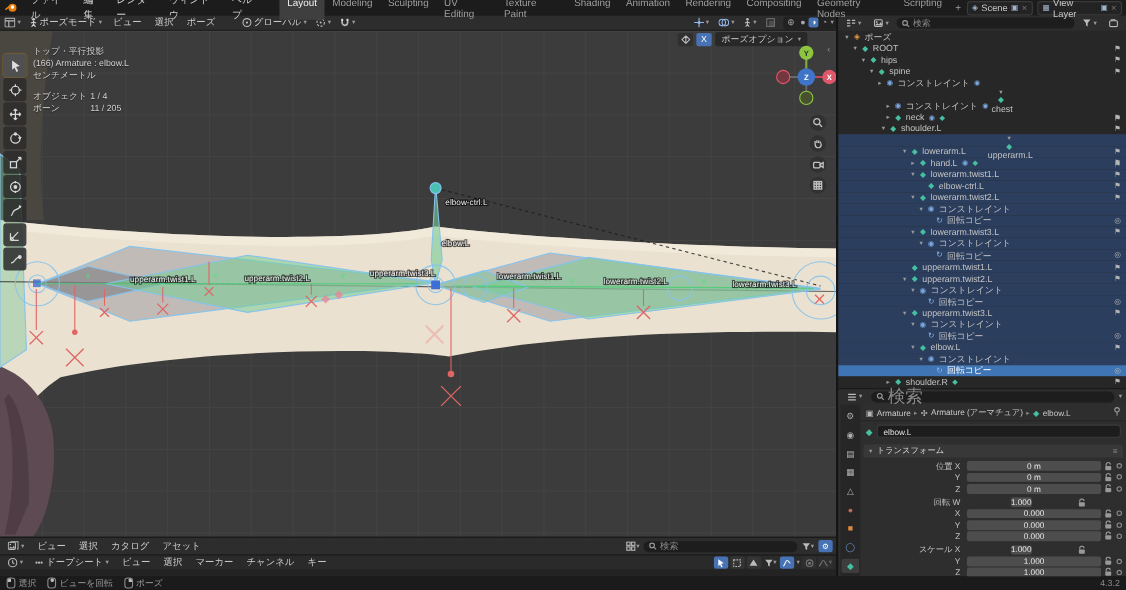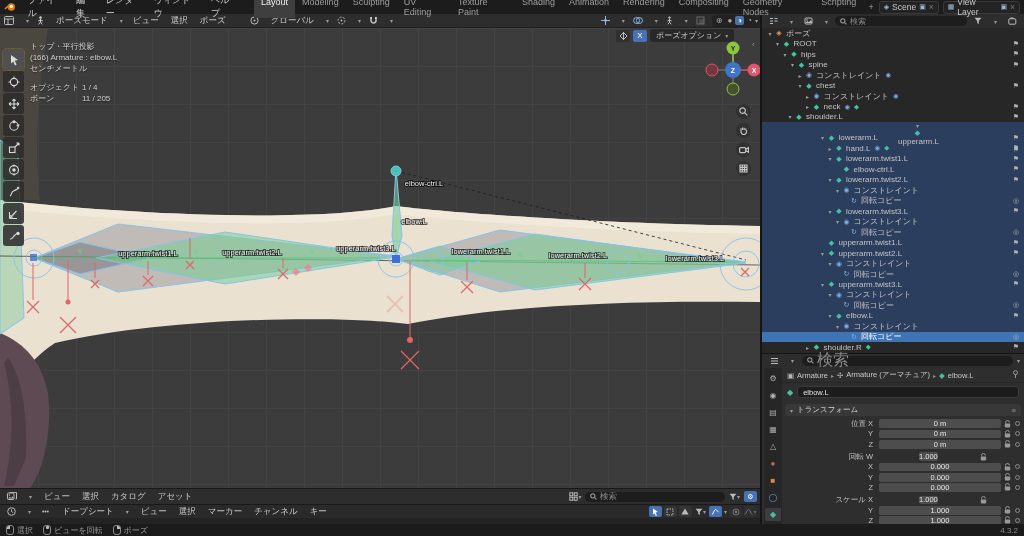--- a/index.html
+++ b/index.html
@@ -15,21 +15,21 @@
   .ws-tabs{display:flex;margin-left:10px;font-size:9px;}
   .ws-tabs span{padding:1px 7px;color:#9f9f9f;border-radius:3px 3px 0 0;}
   .ws-tabs span.active{background:#3f3f3f;color:#efefef;}
   .ws-add{color:#9f9f9f;padding:0 5px;}
   .top-right{margin-left:auto;display:flex;align-items:center;gap:4px;padding-right:4px;font-size:8.5px;}
   .idsel{display:flex;align-items:center;gap:3px;background:#232323;border:1px solid #3a3a3a;border-radius:3px;padding:0 4px;height:11px;}
   .idsel .gl{font-size:7px;color:#9fb6cf;}
   .idsel .x{color:#777;}
   
   .vp-header{left:0;top:14px;width:760px;height:14px;font-size:8.5px;z-index:20;border-bottom:1px solid #1f1f1f;box-sizing:border-box;}
-  .hbtn{display:flex;align-items:center;gap:12px;padding:0 4px;color:#cfcfcf;height:12px;border-radius:2px;}
+  .hbtn{display:flex;align-items:center;gap:2px;padding:0 4px;color:#cfcfcf;height:12px;border-radius:2px;}
   .hbtn.blue{color:#8fb6e8;}
   .caret{font-size:6px;color:#999;}
   .vp-menus{display:flex;}
   .vp-menus span{padding:0 6px;color:#d0d0d0;}
   .hgap{width:14px;}
   .shade-group{display:flex;align-items:center;gap:1px;background:#222;border-radius:3px;padding:0 2px;height:12px;margin-left:3px;}
   .shade-group .sph{font-size:8px;color:#a8a8a8;padding:0 2px;border-radius:2px;}
   .shade-group .sph.active{background:#4772b3;color:#fff;}
   
   .canvas{position:absolute;left:0;top:28px;width:760px;height:460px;background:#3c3c3c;overflow:hidden;
@@ -508,41 +508,41 @@
           <span class="ic" style="color: rgb(69, 192, 160);">◆</span>
           <span class="lbl">spine</span>
           <span class="right">⚑</span>
         </div>
         <div class="ol-row" style="padding-left: 34px;">
           <span class="tw">▸</span>
           <span class="ic" style="color: rgb(122, 168, 224);">◉</span>
           <span class="lbl">コンストレイント</span>
           <span class="ex" style="color: rgb(122, 168, 224);">◉</span>
         </div>
-        <div class="ol-row" style="padding-left: 34px;">
+        <div class="ol-row" style="padding-left: 34px; flex-direction: column;">
           <span class="tw">▾</span>
           <span class="ic" style="color: rgb(69, 192, 160);">◆</span>
           <span class="lbl">chest</span>
           <span class="right">⚑</span>
         </div>
         <div class="ol-row" style="padding-left: 41.5px;">
           <span class="tw">▸</span>
           <span class="ic" style="color: rgb(122, 168, 224);">◉</span>
           <span class="lbl">コンストレイント</span>
           <span class="ex" style="color: rgb(122, 168, 224);">◉</span>
         </div>
         <div class="ol-row" style="padding-left: 41.5px;">
           <span class="tw">▸</span>
           <span class="ic" style="color: rgb(69, 192, 160);">◆</span>
           <span class="lbl">neck</span>
           <span class="ex" style="color: rgb(122, 168, 224);">◉</span>
           <span class="ex" style="color: rgb(69, 192, 160);">◆</span>
           <span class="right">⚑</span>
         </div>
-        <div class="ol-row" style="padding-left: 24px;">
+        <div class="ol-row" style="padding-left: 37px;">
           <span class="tw">▾</span>
           <span class="ic" style="color: rgb(69, 192, 160);">◆</span>
           <span class="lbl">shoulder.L</span>
           <span class="right">⚑</span>
         </div>
         <div class="ol-row sel" style="padding-left: 49px; flex-direction: column;">
           <span class="tw">▾</span>
           <span class="ic" style="color: rgb(69, 192, 160);">◆</span>
           <span class="lbl">upperarm.L</span>
           <span class="right">⚑</span>

